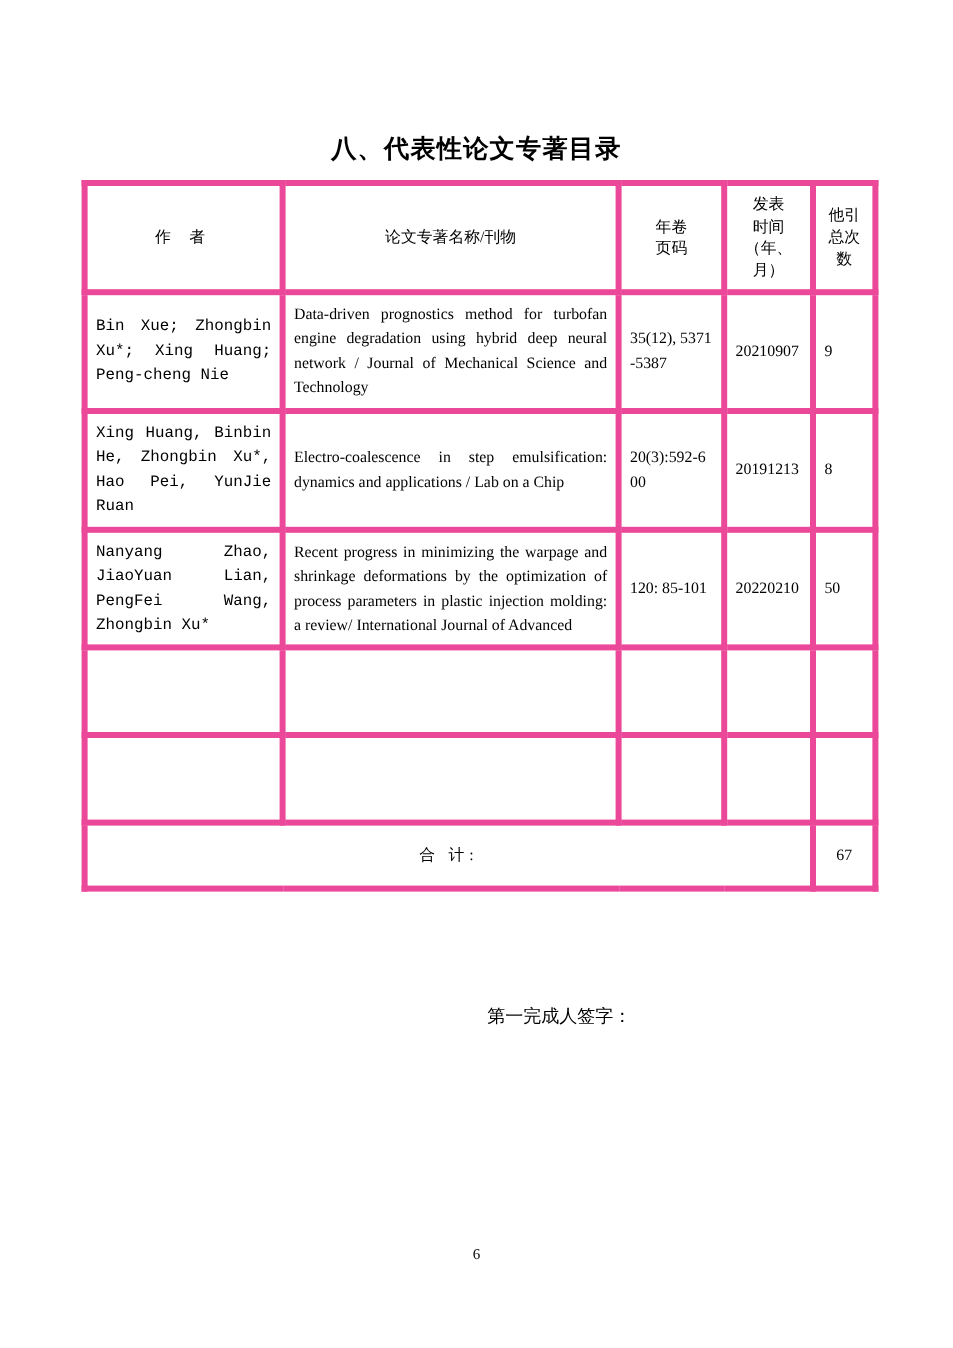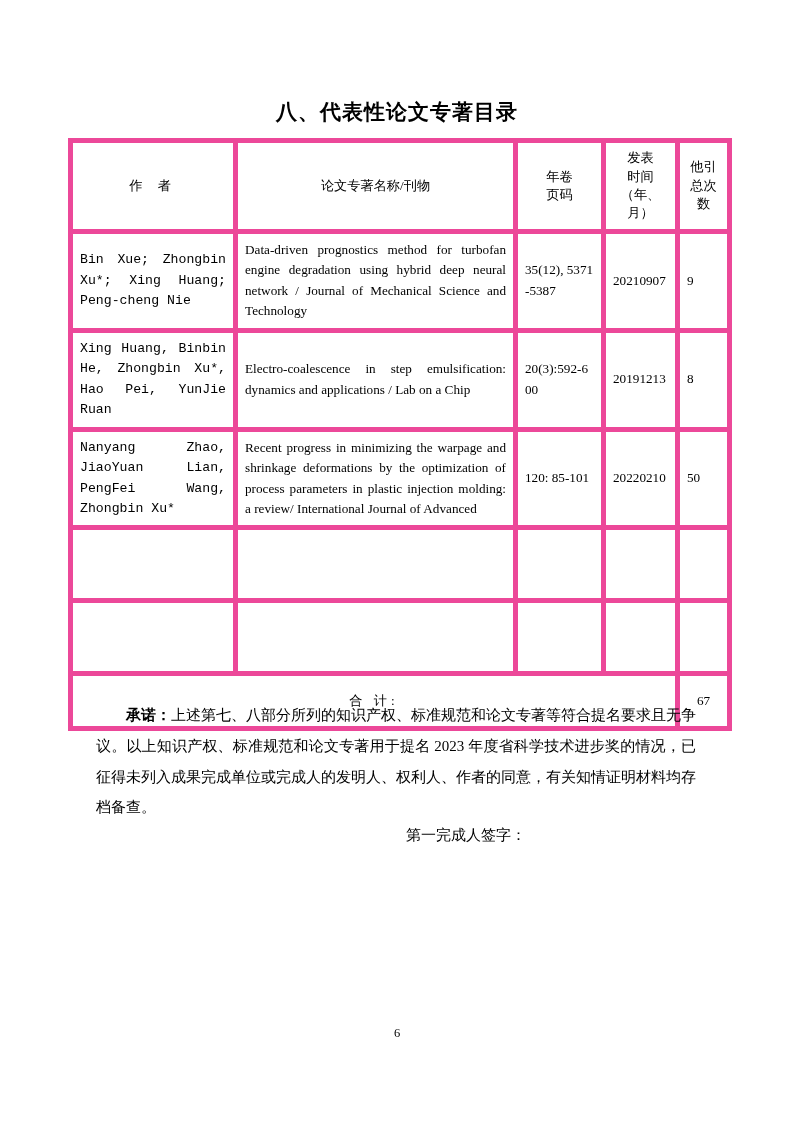--- a/index.html
+++ b/index.html
@@ -11,21 +11,21 @@
     height: 1123px;
     background: #ffffff;
     font-family: "Liberation Serif", "DejaVu Serif", serif;
     color: #000000;
     position: relative;
     overflow: hidden;
   }
   .page {
     position: absolute;
     left: 0;
-    top: 0;
+    top: 12px;
     width: 794px;
     height: 1088px;
   }
   .title {
     position: absolute;
     left: 0;
     top: 98px;
     width: 794px;
     text-align: center;
     font-family: "Liberation Sans", "DejaVu Sans", sans-serif;
@@ -212,21 +212,18 @@
         <td class="c-date"></td>
         <td class="c-cites"></td>
       </tr>
       <tr class="total-row">
         <td colspan="4" class="total-label">合 计:</td>
         <td class="total-value">67</td>
       </tr>
     </tbody>
   </table>
 
-  <div class="statement">
-    <p><b>承诺：</b><span>上述第七、八部分所列的知识产权、标准规范和论文专著等符合提名要求且无争议。以上知识产权、标准规范和论文专著用于提名 2023 年度省科学技术进步奖的情况，已征得未列入成果完成单位或完成人的发明人、权利人、作者的同意，有关知情证明材料均存档备查。</span></p>
-  </div>
 
   <div class="signature">第一完成人签字：</div>
 
   <div class="page-number">6</div>
 
 </div>
 
 </body></html>

